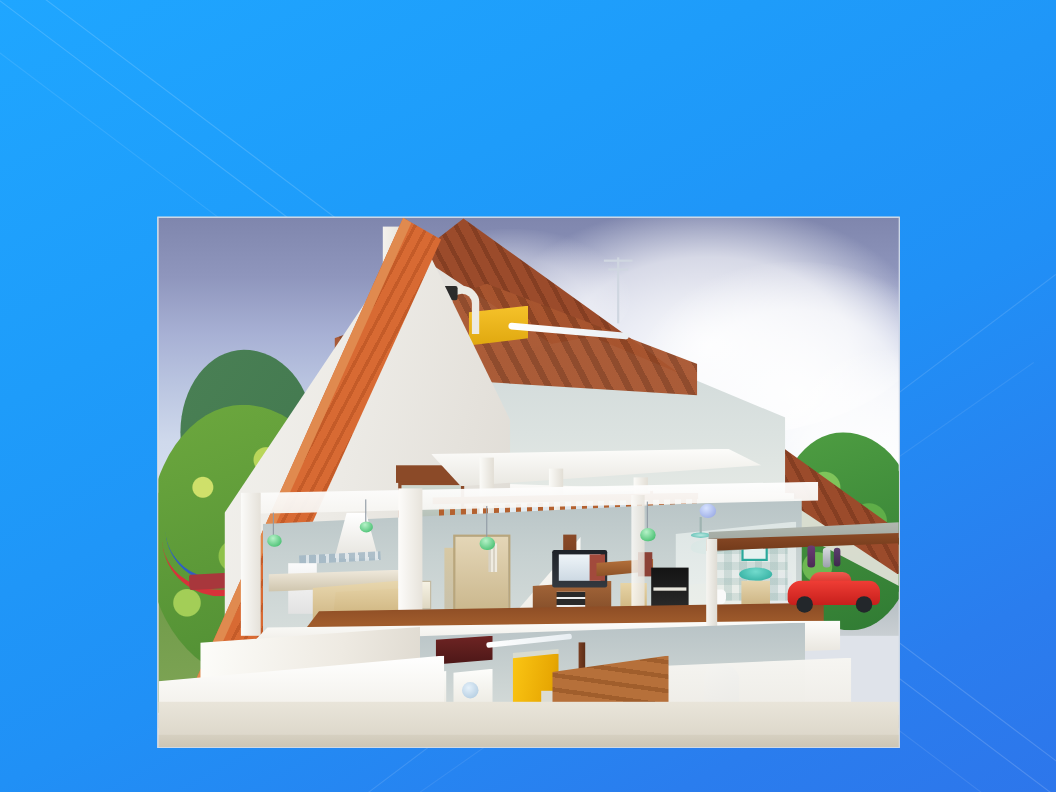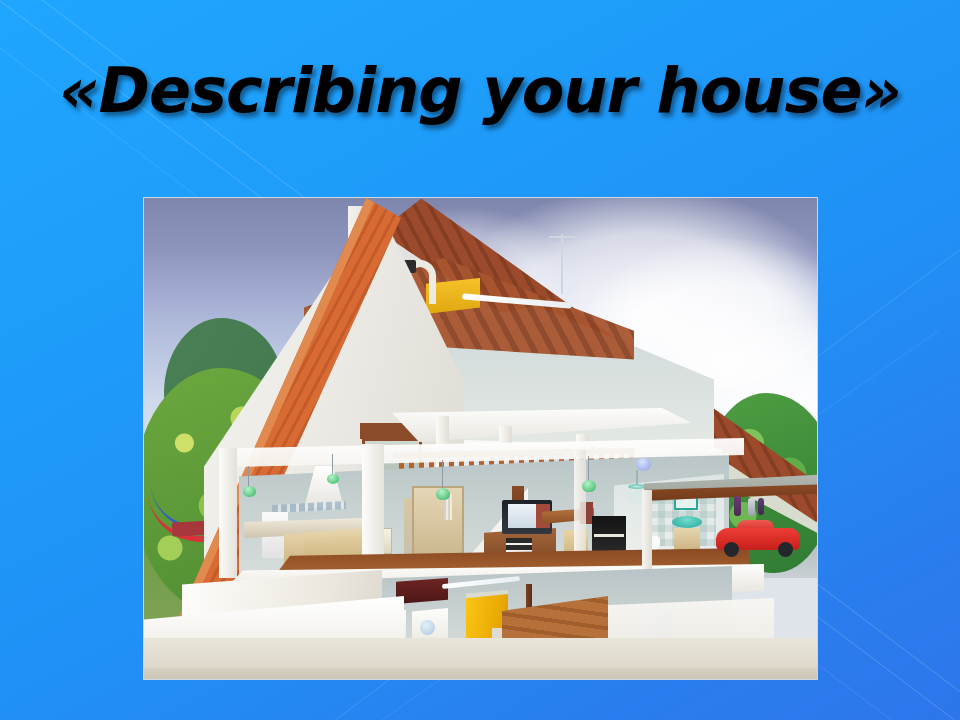--- a/index.html
+++ b/index.html
@@ -729,21 +729,20 @@
 <body>
 
 <div id="slide">
 
   <div class="streak s1"></div>
   <div class="streak s2"></div>
   <div class="streak s3"></div>
   <div class="streak s4"></div>
   <div class="streak s5"></div>
 
-  <div id="title">«Describing your house»</div>
 
   <div id="picture">
 
     <div class="layer sky"></div>
     <div class="cloud c1"></div>
     <div class="cloud c2"></div>
     <div class="cloud c3"></div>
     <div class="cloud c4"></div>
     <div class="cloud c5"></div>
 

